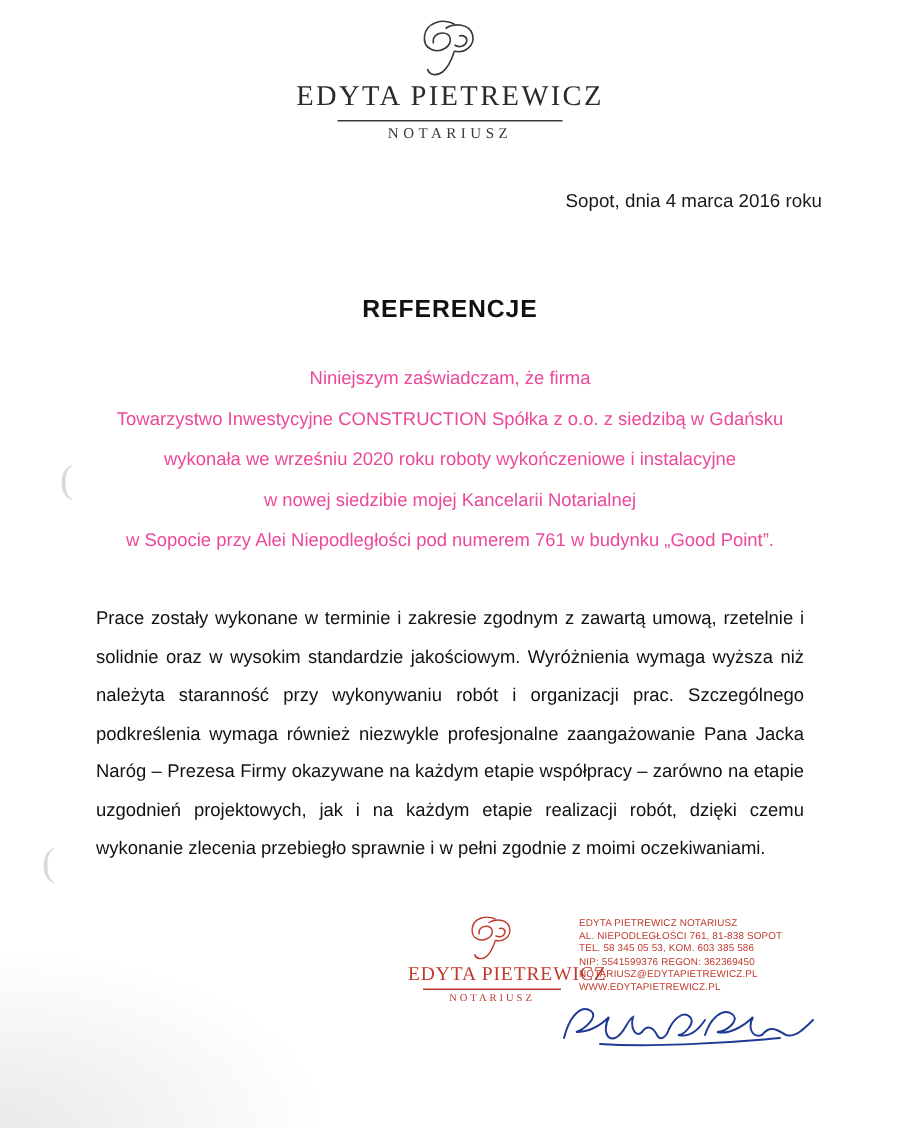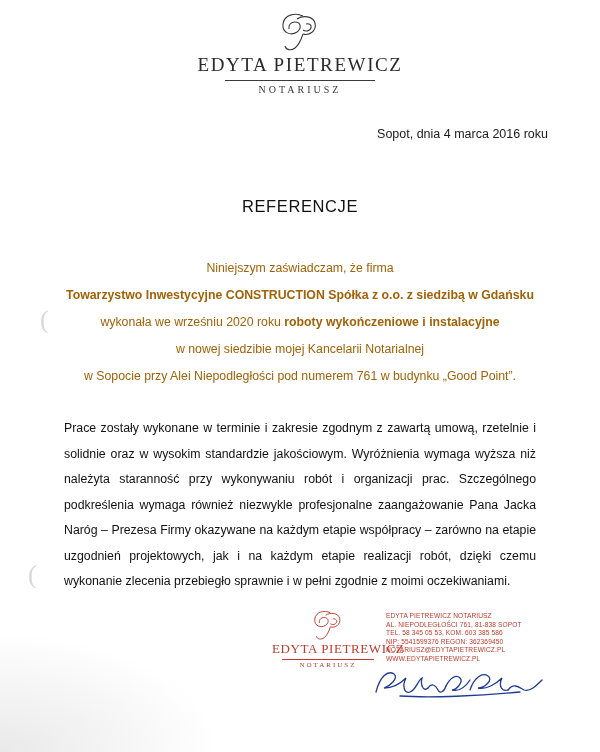--- a/index.html
+++ b/index.html
@@ -60,39 +60,39 @@
     padding-right: 52px;
     margin-top: 32px;
     font-size: 12.5px;
     color: #1a1a1a;
   }
 
   
   .doc-title {
     text-align: center;
     font-size: 16.5px;
-    font-weight: normal;
+    font-weight: bold;
     letter-spacing: 0.6px;
     margin-top: 56px;
     color: #111;
   }
 
   
   .intro {
-    margin-top: 39px;
+    margin-top: 23px;
     text-align: center;
     font-size: 12.3px;
     line-height: 27px;
-    color: #a16207;
+    color: #ec4899;
   }
   .intro .line {
     white-space: nowrap;
   }
   .intro b {
-    font-weight: bold;
+    font-weight: normal;
   }
 
   
   .body-par {
     margin: 26px 64px 0 64px;
     font-size: 12.3px;
     line-height: 25.5px;
     text-align: justify;
     color: #111;
   }

